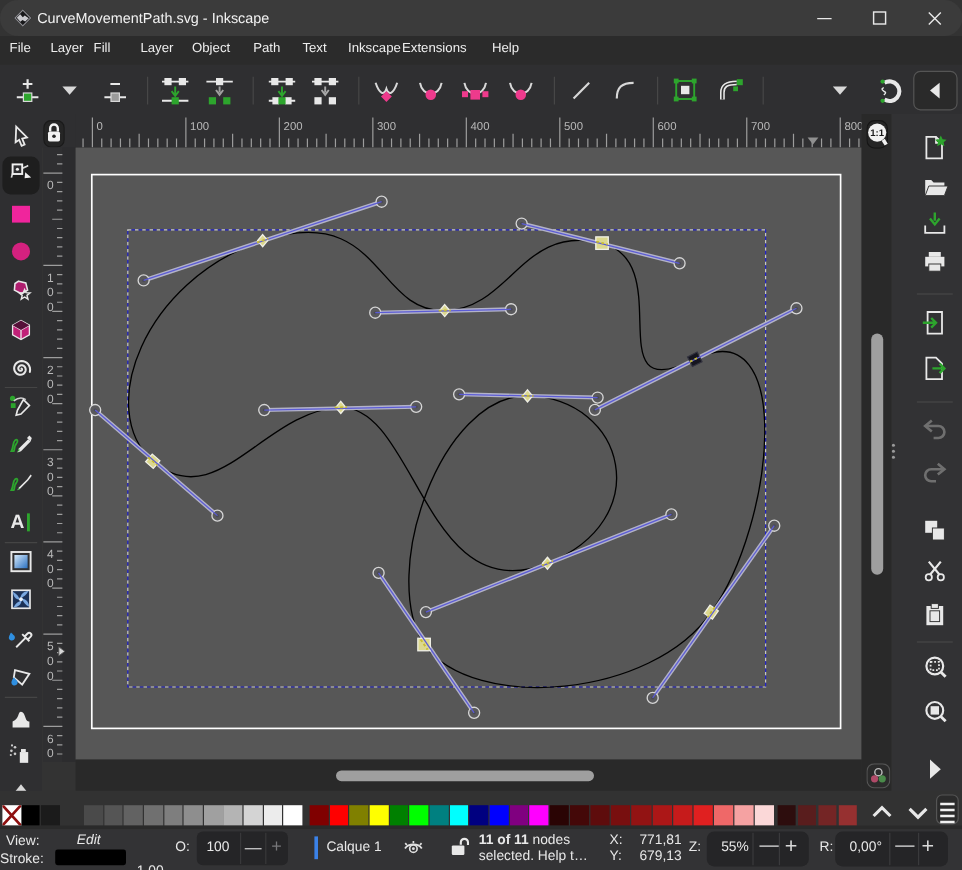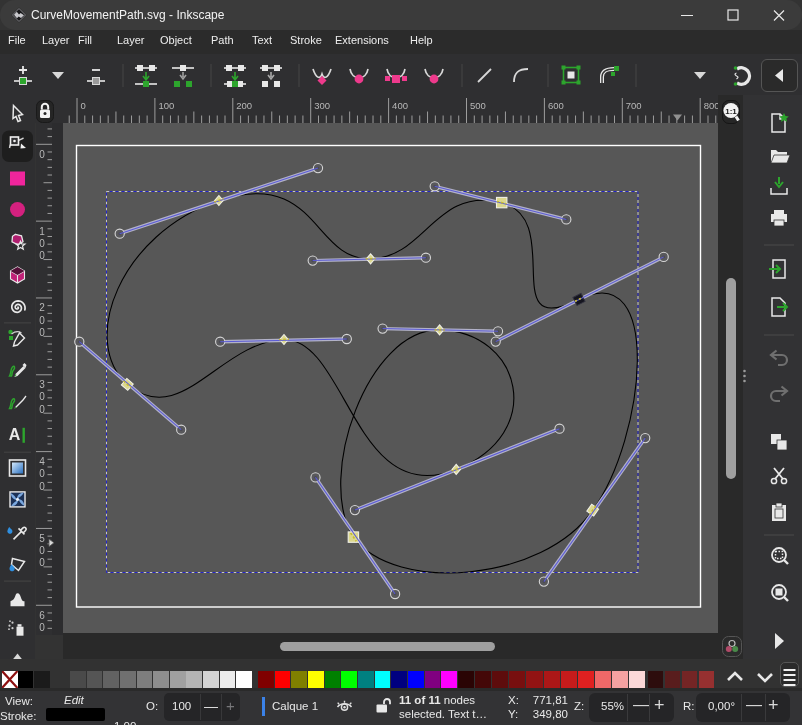--- a/index.html
+++ b/index.html
@@ -39,21 +39,21 @@
 </div>
 
 <div id="menubar" class="abs">
   <span class="mitem" style="left:8px">File</span>
   <span class="mitem" style="left:42px">Layer</span>
   <span class="mitem" style="left:78px">Fill</span>
   <span class="mitem" style="left:117px">Layer</span>
   <span class="mitem" style="left:160px">Object</span>
   <span class="mitem" style="left:211px">Path</span>
   <span class="mitem" style="left:252px">Text</span>
-  <span class="mitem" style="left:290px">Stroke</span>
+  <span class="mitem" style="left:290px">Inkscape</span>
   <span class="mitem" style="left:335px">Extensions</span>
   <span class="mitem" style="left:410px">Help</span>
 </div>
 
 <div id="toolbar" class="abs">
   <svg class="abs" style="left:0;top:3px" width="802" height="37" viewBox="0 0 802 37">
 
     <g transform="translate(23,20)">
       <path d="M-9 4 H9" stroke="#e8e8e8" stroke-width="1.6"></path>
       <rect x="-3.5" y="0.5" width="7" height="7" fill="#2da52d" stroke="#d8d8d8" stroke-width="1"></rect>
@@ -782,25 +782,25 @@
     <path d="M1.5 8 C4.5 3.5 12.5 3.5 15.5 8" fill="none" stroke="#e0e0e0" stroke-width="1.5"></path>
     <path d="M3 5.2 L1.7 3.6 M8.5 3.8 V1.8 M14 5.2 L15.3 3.6" stroke="#e0e0e0" stroke-width="1.4"></path>
     <circle cx="8.5" cy="8.2" r="3.1" fill="none" stroke="#e0e0e0" stroke-width="1.4"></circle>
     <circle cx="8.5" cy="8.2" r="1.2" fill="#e0e0e0"></circle>
   </svg>
   <svg class="abs" style="left:375px;top:6px" width="16" height="17" viewBox="0 0 16 17">
     <rect x="1.5" y="7.5" width="10.5" height="8" rx="1" fill="#e8e8e8"></rect>
     <path d="M9 7 V5 a3 3 0 0 1 6 0 v2.2" fill="none" stroke="#e8e8e8" stroke-width="1.8"></path>
   </svg>
   <div class="abs" style="left:399px;top:3px;font-size:11.5px;"><b>11 of 11</b> nodes</div>
-  <div class="abs" style="left:399px;top:17px;font-size:11.5px;">selected. Text t…</div>
+  <div class="abs" style="left:399px;top:17px;font-size:11.5px;">selected. Help t…</div>
   <div class="abs" style="left:508px;top:3px;font-size:11.5px;">X:</div>
   <div class="abs" style="left:508px;top:17px;font-size:11.5px;">Y:</div>
   <div class="abs" style="left:527px;top:3px;width:41px;text-align:right;font-size:11.5px;">771,81</div>
-  <div class="abs" style="left:527px;top:17px;width:41px;text-align:right;font-size:11.5px;">349,80</div>
+  <div class="abs" style="left:527px;top:17px;width:41px;text-align:right;font-size:11.5px;">679,13</div>
   <div class="abs" style="left:574px;top:9px;font-size:11.5px;">Z:</div>
   <div class="abs" style="left:589px;top:2px;width:85px;height:29px;background:#252527;border-radius:6px;"></div>
   <div class="abs" style="left:627px;top:3px;width:1px;height:27px;background:#3a3a3c;"></div>
   <div class="abs" style="left:649px;top:3px;width:1px;height:27px;background:#3a3a3c;"></div>
   <div class="abs" style="left:601px;top:9px;font-size:11.5px;">55%</div>
   <div class="abs" style="left:633px;top:5px;font-size:16px;color:#dadada;">—</div>
   <div class="abs" style="left:654px;top:4px;font-size:18px;color:#dadada;">+</div>
   <div class="abs" style="left:683px;top:9px;font-size:11.5px;">R:</div>
   <div class="abs" style="left:696px;top:2px;width:94px;height:29px;background:#252527;border-radius:6px;"></div>
   <div class="abs" style="left:741px;top:3px;width:1px;height:27px;background:#3a3a3c;"></div>

